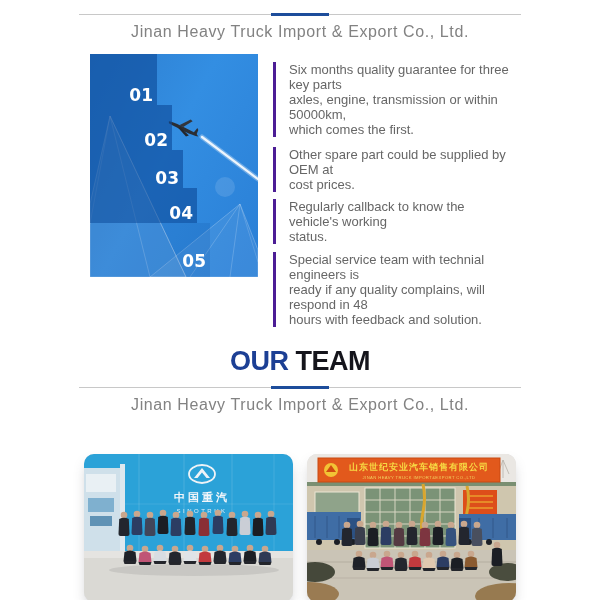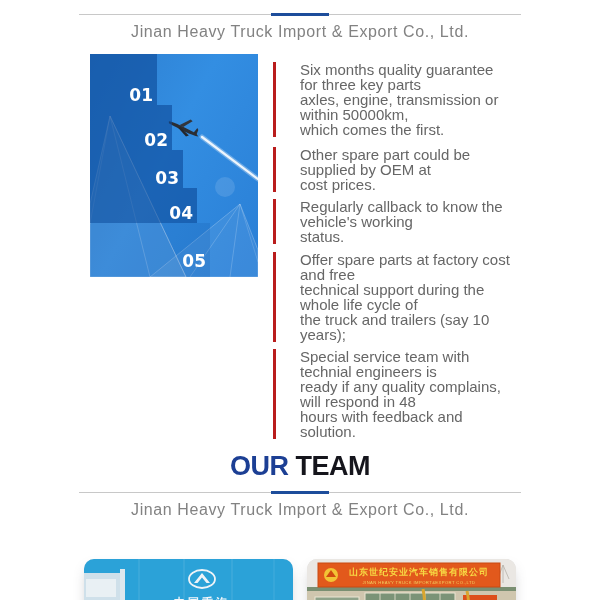--- a/index.html
+++ b/index.html
@@ -25,21 +25,21 @@
     padding-right:4px; background:rgba(13,74,153,0.62); }
   .step.s1 { top:0;   height:51px; width:67px; }
   .step.s2 { top:51px; height:45px; width:82px; }
   .step.s3 { top:96px; height:38px; width:93px;padding-left:7px; }
   .step.s4 { top:134px; height:35px; width:107px; }
   .step.s5 { top:169px; height:54px; width:120px; background:rgba(13,74,153,0.16); align-items:center; padding-top:22px; }
   .step-num { font-size:17px; font-weight:bold; color:#ffffff; font-family:"DejaVu Sans","Liberation Sans",sans-serif; }
   .plane { position:absolute; left:76px; top:60px; width:38px; height:28px; }
 
   .service-list { flex:1 1 auto; padding:8px 0 0 15px; }
-  .service-item { border-left:3px solid #b91c1c; padding-left:24px; font-size:15px; line-height:15px;
+  .service-item { border-left:3px solid #4c1d95; padding-left:13px; font-size:13px; line-height:15px;
     color:#666666; white-space:pre-line; }
   .service-item:nth-child(1) { margin-bottom:10px; }
   .service-item:nth-child(2) { margin-bottom:7px; }
   .service-item:nth-child(3) { margin-bottom:8px; }
   .service-item:nth-child(4) { margin-bottom:7px; }
 
   
   .team-heading { margin-top:14px; text-align:center; font-size:27px; font-weight:bold; letter-spacing:-0.5px; line-height:1; }
   .team-heading .w1 { color:#1c3f94; }
   .team-heading .w2 { color:#15151c; margin-left:7px; }
@@ -106,23 +106,20 @@
   </div>
 
   <div class="service-list">
     <div class="service-item">Six months quality guarantee for three key parts
 axles, engine, transmission or within 50000km,
 which comes the first.</div>
     <div class="service-item">Other spare part could be supplied by OEM at
 cost prices.</div>
     <div class="service-item">Regularly callback to know the vehicle's working
 status.</div>
-    <div class="service-item">Offer spare parts at factory cost and free
-technical support during the whole life cycle of
-the truck and trailers (say 10 years);</div>
     <div class="service-item">Special service team with technial engineers is
 ready if any quality complains, will respond in 48
 hours with feedback and solution.</div>
   </div>
 </div>
 
 <div class="team-heading">
   <span class="w1">OUR</span><span class="w2">TEAM</span>
 </div>
 

